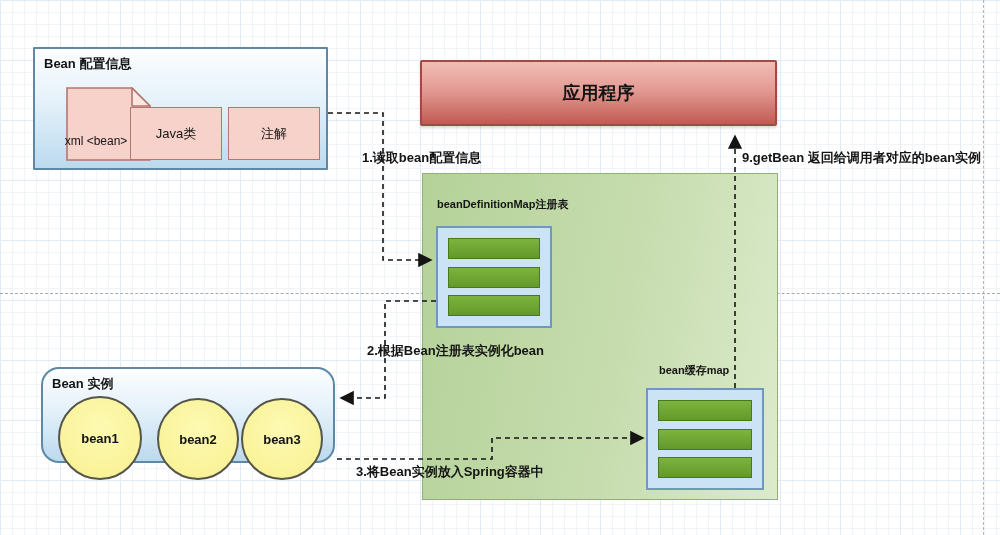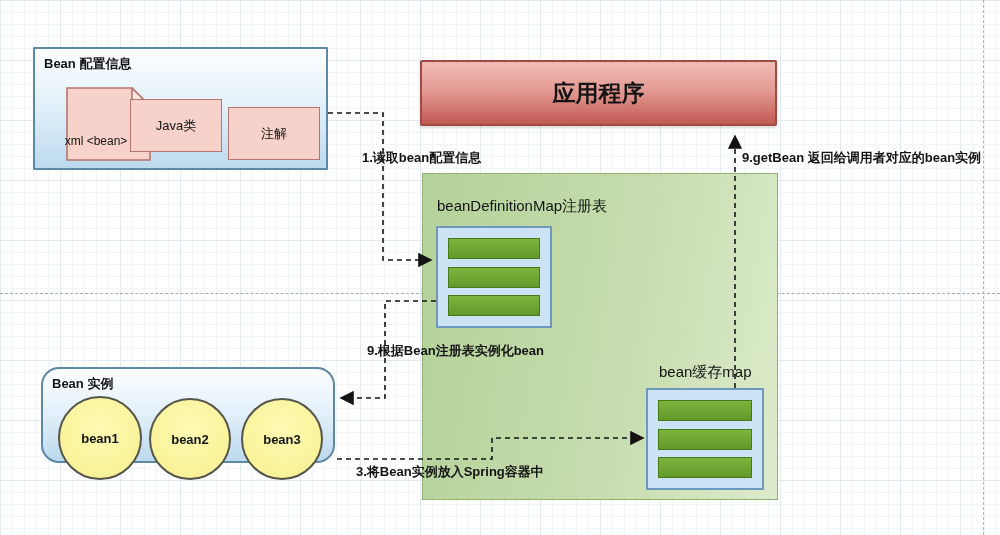--- a/index.html
+++ b/index.html
@@ -25,58 +25,58 @@
   .box-title{position:absolute;left:9px;top:6px;font-size:13px;font-weight:bold;}
 
   .pink-box{
     position:absolute;background:#f6d2cb;border:1.5px solid #b5766d;box-sizing:border-box;
     display:flex;align-items:center;justify-content:center;font-size:13px;
   }
 
   .config-box{left:33px;top:47px;width:295px;height:123px;}
   .doc-shape{position:absolute;left:41px;top:87px;width:85px;height:74px;padding-left:25px;}
   .doc-label{position:absolute;left:0;bottom:13px;width:100%;text-align:center;font-size:12px;}
-  .java-box{left:130px;top:99px;width:92px;height:53px;}
+  .java-box{left:130px;top:107px;width:92px;height:53px;}
   .anno-box{left:228px;top:107px;width:92px;height:53px;}
 
   .app-box{
     position:absolute;left:420px;top:60px;width:357px;height:66px;box-sizing:border-box;
     background:linear-gradient(180deg,#f2bcb6 0%,#e39b94 45%,#c25a53 100%);
     border:2px solid #a14a44;border-radius:2px;
     display:flex;align-items:center;justify-content:center;
-    font-size:23px;font-weight:bold;box-shadow:0 2px 3px rgba(0,0,0,0.15);
+    font-size:18px;font-weight:bold;box-shadow:0 2px 3px rgba(0,0,0,0.15);
   }
 
   .spring-container{
     position:absolute;left:422px;top:173px;width:356px;height:327px;box-sizing:border-box;
     background:linear-gradient(100deg,#b5d299 0%,#c6dcae 55%,#dcebcb 100%);
     border:1px solid #90b074;
   }
 
   .map-box{
     position:absolute;background:#cbe3f5;border:2px solid #6e99bd;box-sizing:border-box;
     display:flex;flex-direction:column;justify-content:space-between;padding:10px 10px;
   }
   .registry-box{left:436px;top:226px;width:116px;height:102px;}
   .cache-box{left:646px;top:388px;width:118px;height:102px;}
   .bar{height:21px;background:linear-gradient(180deg,#7cb43d,#63992a);border:1.5px solid #467917;box-sizing:border-box;}
 
-  .map-title{position:absolute;font-size:15px;font-weight:normal;}
+  .map-title{position:absolute;font-size:11px;font-weight:bold;}
   .registry-title{left:437px;top:197px;}
   .cache-title{left:659px;top:363px;}
 
   .instance-box{left:41px;top:367px;width:294px;height:96px;border-radius:18px;}
   .bean-circle{
     position:absolute;border-radius:50%;
     background:radial-gradient(circle at 50% 38%,#fdfab2 0%,#faf39a 70%,#f1e989 100%);
     border:2px solid #55554b;box-sizing:border-box;
     display:flex;align-items:center;justify-content:center;font-size:13px;font-weight:bold;
   }
   .bean1{left:15px;top:27px;width:84px;height:84px;}
-  .bean2{left:106px;top:29px;width:82px;height:82px;}
+  .bean2{left:114px;top:29px;width:82px;height:82px;}
   .bean3{left:198px;top:29px;width:82px;height:82px;}
 
   .step-label{position:absolute;font-size:13px;font-weight:bold;white-space:nowrap;}
   .step1{left:362px;top:149px;}
   .step2{left:367px;top:342px;}
   .step3{left:356px;top:463px;}
   .step4{left:742px;top:149px;}
 
   .arrows{position:absolute;left:0;top:0;width:1000px;height:535px;pointer-events:none;}
 </style>
@@ -144,17 +144,17 @@
         <path d="M0,0 L9,4.5 L0,9 Z" fill="#141414"></path>
       </marker>
     </defs>
     <path d="M328,113 L383,113 L383,260 L431,260" fill="none" stroke="#141414" stroke-width="1.6" stroke-dasharray="5,4" marker-end="url(#ah)"></path>
     <path d="M436,301 L385,301 L385,398 L341,398" fill="none" stroke="#141414" stroke-width="1.6" stroke-dasharray="5,4" marker-end="url(#ah)"></path>
     <path d="M337,459 L492,459 L492,438 L643,438" fill="none" stroke="#141414" stroke-width="1.6" stroke-dasharray="5,4" marker-end="url(#ah)"></path>
     <path d="M735,388 L735,136" fill="none" stroke="#141414" stroke-width="1.6" stroke-dasharray="5,4" marker-end="url(#ah)"></path>
   </svg>
 
   <div class="step-label step1">1.读取bean配置信息</div>
-  <div class="step-label step2">9.根据Bean注册表实例化bean</div>
+  <div class="step-label step2">2.根据Bean注册表实例化bean</div>
   <div class="step-label step3">3.将Bean实例放入Spring容器中</div>
   <div class="step-label step4">9.getBean 返回给调用者对应的bean实例</div>
 
 </div>
 
 </body></html>

